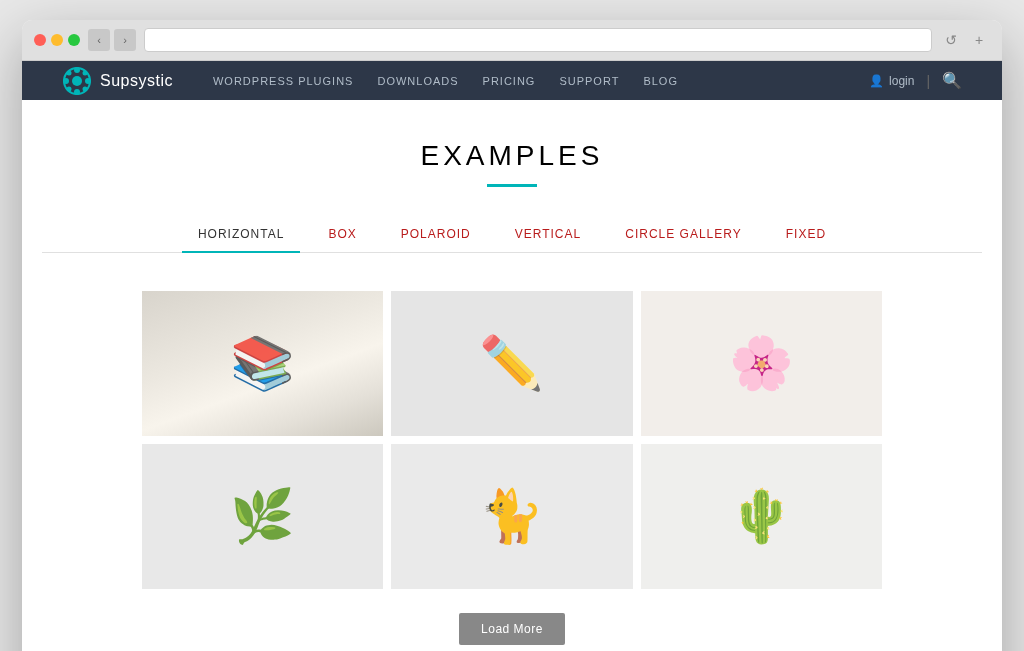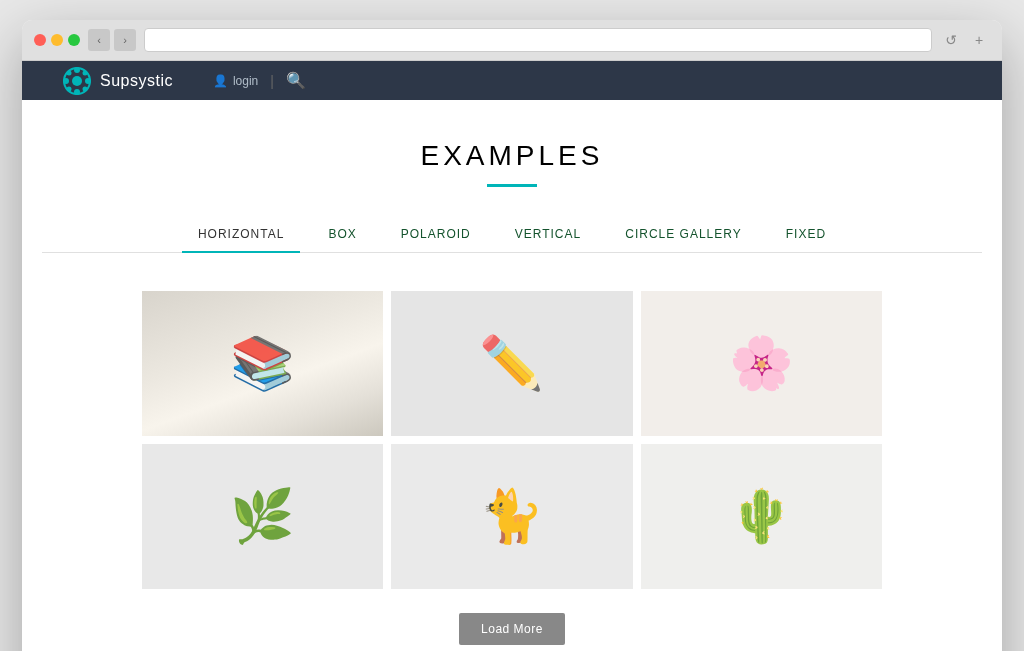--- a/index.html
+++ b/index.html
@@ -194,21 +194,21 @@
       margin-bottom: 38px;
       border-bottom: 1px solid #e0e0e0;
       width: 100%;
       justify-content: center;
     }
 
     .tab-item {
       padding: 10px 16px;
       font-size: 12px;
       letter-spacing: 1px;
-      color: #14532d;
+      color: #b91c1c;
       text-transform: uppercase;
       cursor: pointer;
       border-bottom: 2px solid transparent;
       margin-bottom: -1px;
       font-weight: 500;
     }
 
     .tab-item.active {
       color: #333;
       border-bottom: 2px solid #00b5b8;
@@ -326,20 +326,27 @@
           <circle cx="15" cy="26" r="3" fill="#00b5b8"></circle>
           <circle cx="4" cy="15" r="3" fill="#00b5b8"></circle>
           <circle cx="26" cy="15" r="3" fill="#00b5b8"></circle>
           <circle cx="7" cy="7" r="2.5" fill="#00b5b8"></circle>
           <circle cx="23" cy="7" r="2.5" fill="#00b5b8"></circle>
           <circle cx="7" cy="23" r="2.5" fill="#00b5b8"></circle>
           <circle cx="23" cy="23" r="2.5" fill="#00b5b8"></circle>
         </svg>
         <span class="logo-text">Supsystic</span>
       </div>
+      <div class="nav-links">
+        <a class="nav-link">WORDPRESS PLUGINS</a>
+        <a class="nav-link">DOWNLOADS</a>
+        <a class="nav-link">PRICING</a>
+        <a class="nav-link">SUPPORT</a>
+        <a class="nav-link">BLOG</a>
+      </div>
       <div class="nav-right">
         <div class="nav-login">
           <span>👤</span>
           <span>login</span>
         </div>
         <span class="nav-divider">|</span>
         <span class="nav-search">🔍</span>
       </div>
     </nav>
 

